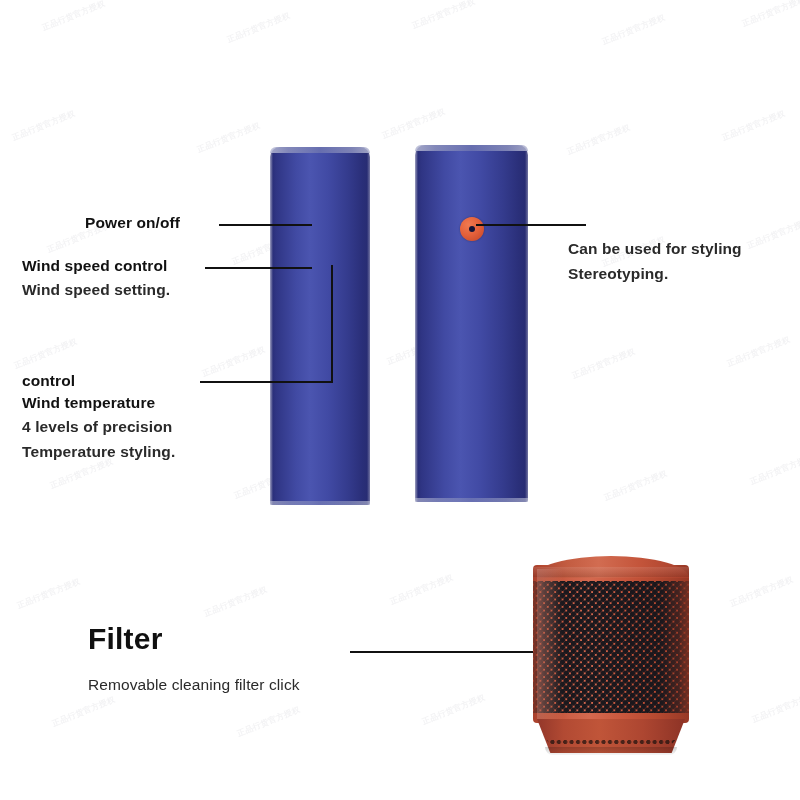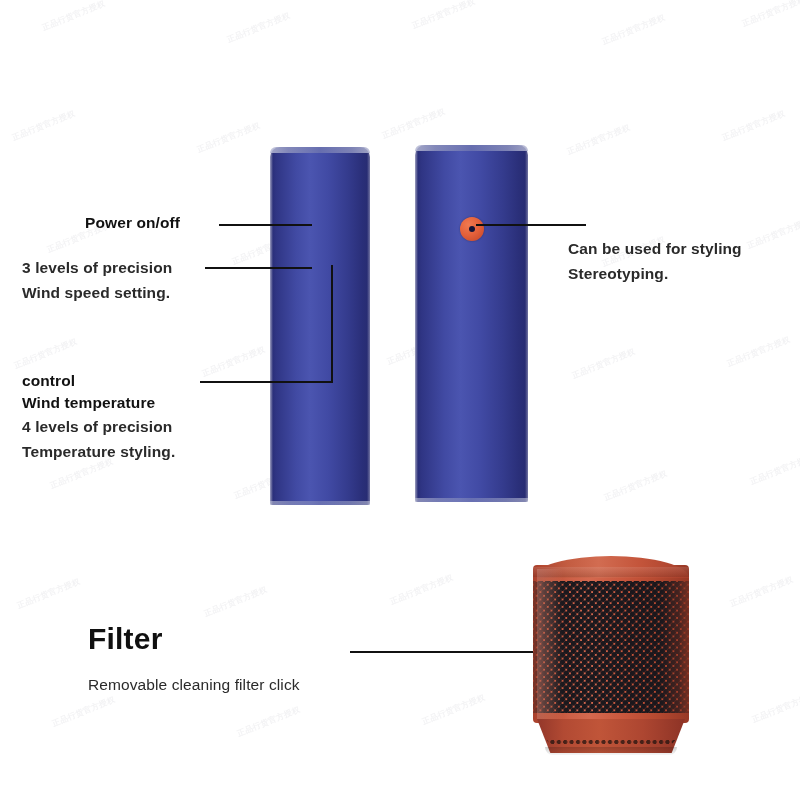--- a/index.html
+++ b/index.html
@@ -269,21 +269,21 @@
   <div class="lead h" style="left:200px;top:381px;width:133px;"></div>
   <div class="lead v" style="left:331px;top:265px;height:117px;"></div>
   <div class="lead h" style="left:476px;top:224px;width:110px;"></div>
   <div class="lead h" style="left:350px;top:651px;width:216px;"></div>
 
   <div class="blk" id="blk-power">
     <div class="hd">Power on/off</div>
   </div>
 
   <div class="blk" id="blk-speed">
-    <div class="bd">3 levels of precision</div>
+    <div class="hd">Wind speed control</div>
     <div class="bd">Wind speed setting.</div>
   </div>
 
   <div class="blk" id="blk-temp">
     <div class="hd">control</div>
     <div class="hd">Wind temperature</div>
     <div class="bd">4 levels of precision</div>
     <div class="bd">Temperature styling.</div>
   </div>
 

